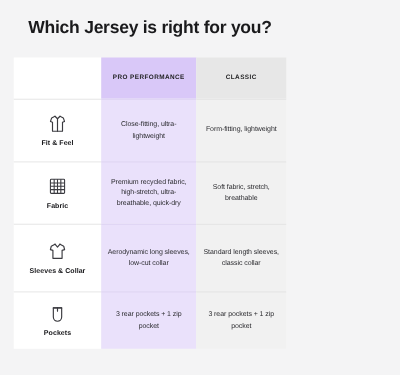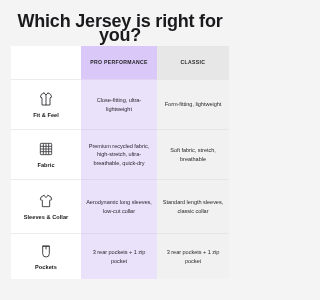--- a/index.html
+++ b/index.html
@@ -19,21 +19,21 @@
     height: 300px;
     position: relative;
     box-sizing: border-box;
   }
   .page-title {
     position: absolute;
     top: 14px;
     left: 0;
     width: 240px;
     text-align: center;
-    font-size: 18px;
+    font-size: 14px;
     font-weight: bold;
     color: #1a1a1c;
     letter-spacing: -0.2px;
     line-height: 14px;
   }
   .table {
     position: absolute;
     left: 11px;
     top: 46px;
     width: 218px;

